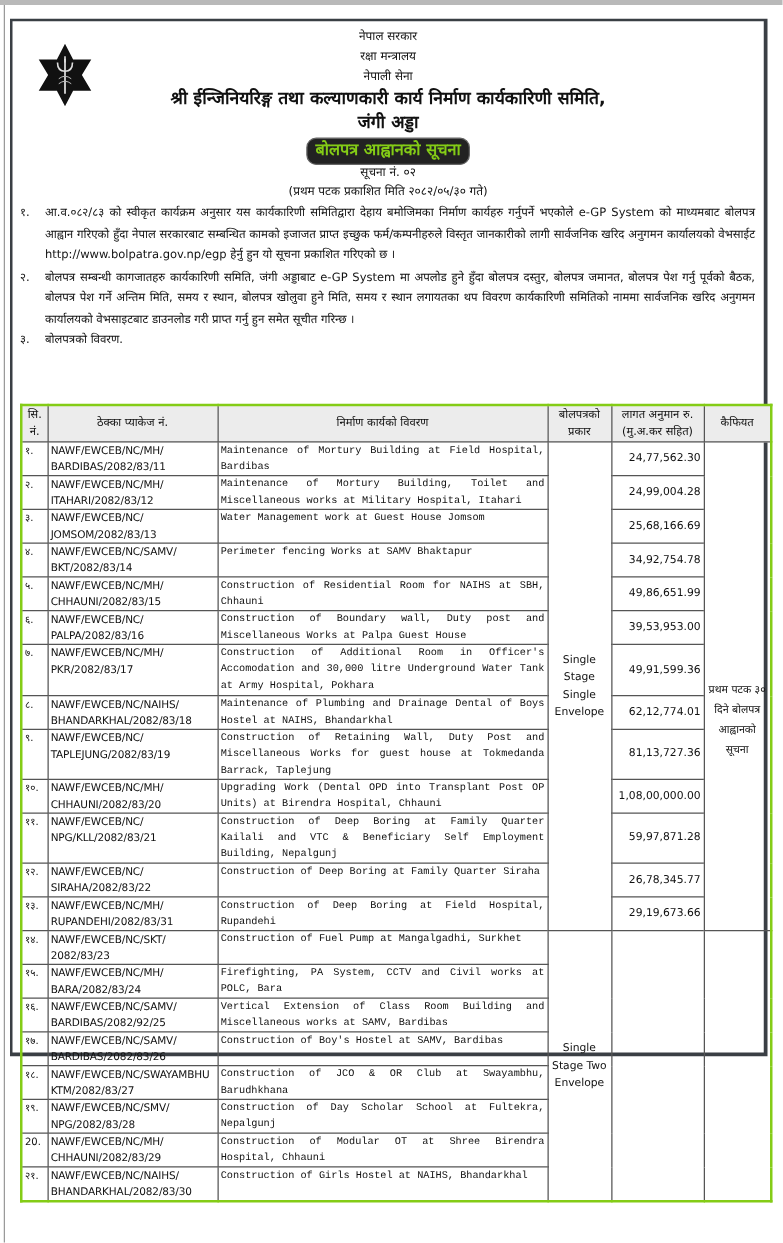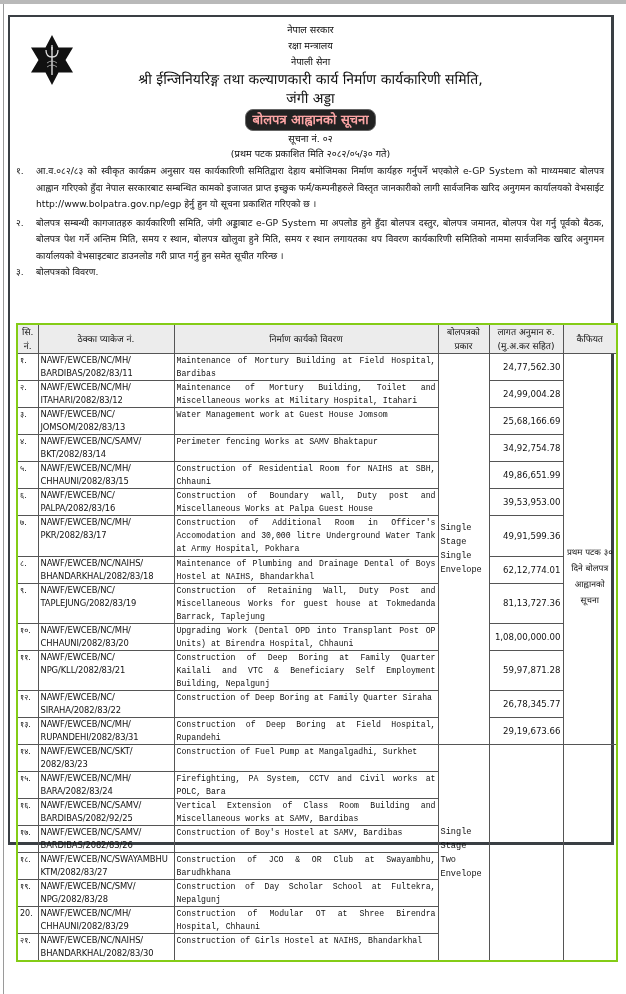--- a/index.html
+++ b/index.html
@@ -13,43 +13,43 @@
   .topbar { position: absolute; left: 0; top: 0; width: 626px; height: 4px; background: #b9b9b9; }
   .leftbar { position: absolute; left: 0; top: 4px; width: 3px; height: 990px; background: #ffffff; border-right: 1px solid #9a9a9a; }
   .frame {
     position: absolute; left: 8px; top: 15px; width: 606px; height: 830px;
     border: 2px solid #3a3f44; border-right-width: 3px; border-bottom-width: 3px;
     box-sizing: border-box; background: #fff;
   }
   .emblem { position: absolute; left: 20px; top: 18px; width: 44px; height: 50px; }
   .hdr { position: absolute; left: 0; width: 100%; text-align: center; }
   .hl { font-size: 9.5px; line-height: 14px; }
-  .big { font-size: 14px; font-weight: normal; line-height: 18px; }
+  .big { font-size: 14px; font-weight: bold; line-height: 18px; }
   .pill {
-    display: inline-block; background: #222; color: #fca5a5; font-weight: bold;
+    display: inline-block; background: #222; color: #84cc16; font-weight: bold;
     font-size: 13px; padding: 1px 6px; border-radius: 8px; line-height: 18px;
     border: 1px solid #666;
   }
   .paras { position: absolute; left: 6px; width: 588px; font-size: 9.2px; line-height: 16.5px; }
   .para { display: flex; text-align: justify; }
   .para .num { width: 20px; flex: none; }
   .para .txt { flex: 1; }
   table {
     position: absolute; left: 6px; top: 306px; width: 590px;
     border-collapse: collapse; table-layout: fixed;
     font-family: "DejaVu Sans", sans-serif; font-size: 8.6px;
     border: 2px solid #84cc16;
   }
   th, td { border: 1px solid #555; padding: 0 2px; vertical-align: top; line-height: 13px; }
   th { background: #ececec; font-weight: normal; text-align: center; vertical-align: middle; font-size: 9px; line-height: 14px; }
   td.sn { text-align: left; font-size: 8px; }
   td.pkg { font-size: 8.4px; letter-spacing: -0.1px; }
   td.desc { text-align: justify; font-size: 8.2px; font-family: Liberation Mono, monospace; }
   td.cost { text-align: right; vertical-align: middle; font-size: 8.6px; }
-  td.type { vertical-align: middle; font-size: 8.6px; line-height: 14px; font-family: Liberation Mono, monospace; }
+  td.type { text-align: center; vertical-align: middle; font-size: 8.6px; line-height: 14px; }
   td.remark { text-align: center; vertical-align: middle; font-size: 8.6px; line-height: 16px; }
   tr.r2 td { height: 26px; }
   tr.r3 td { height: 40px; }
 </style>
 </head>
 <body>
 
 <div class="topbar"></div>
 <div class="leftbar"></div>
 

